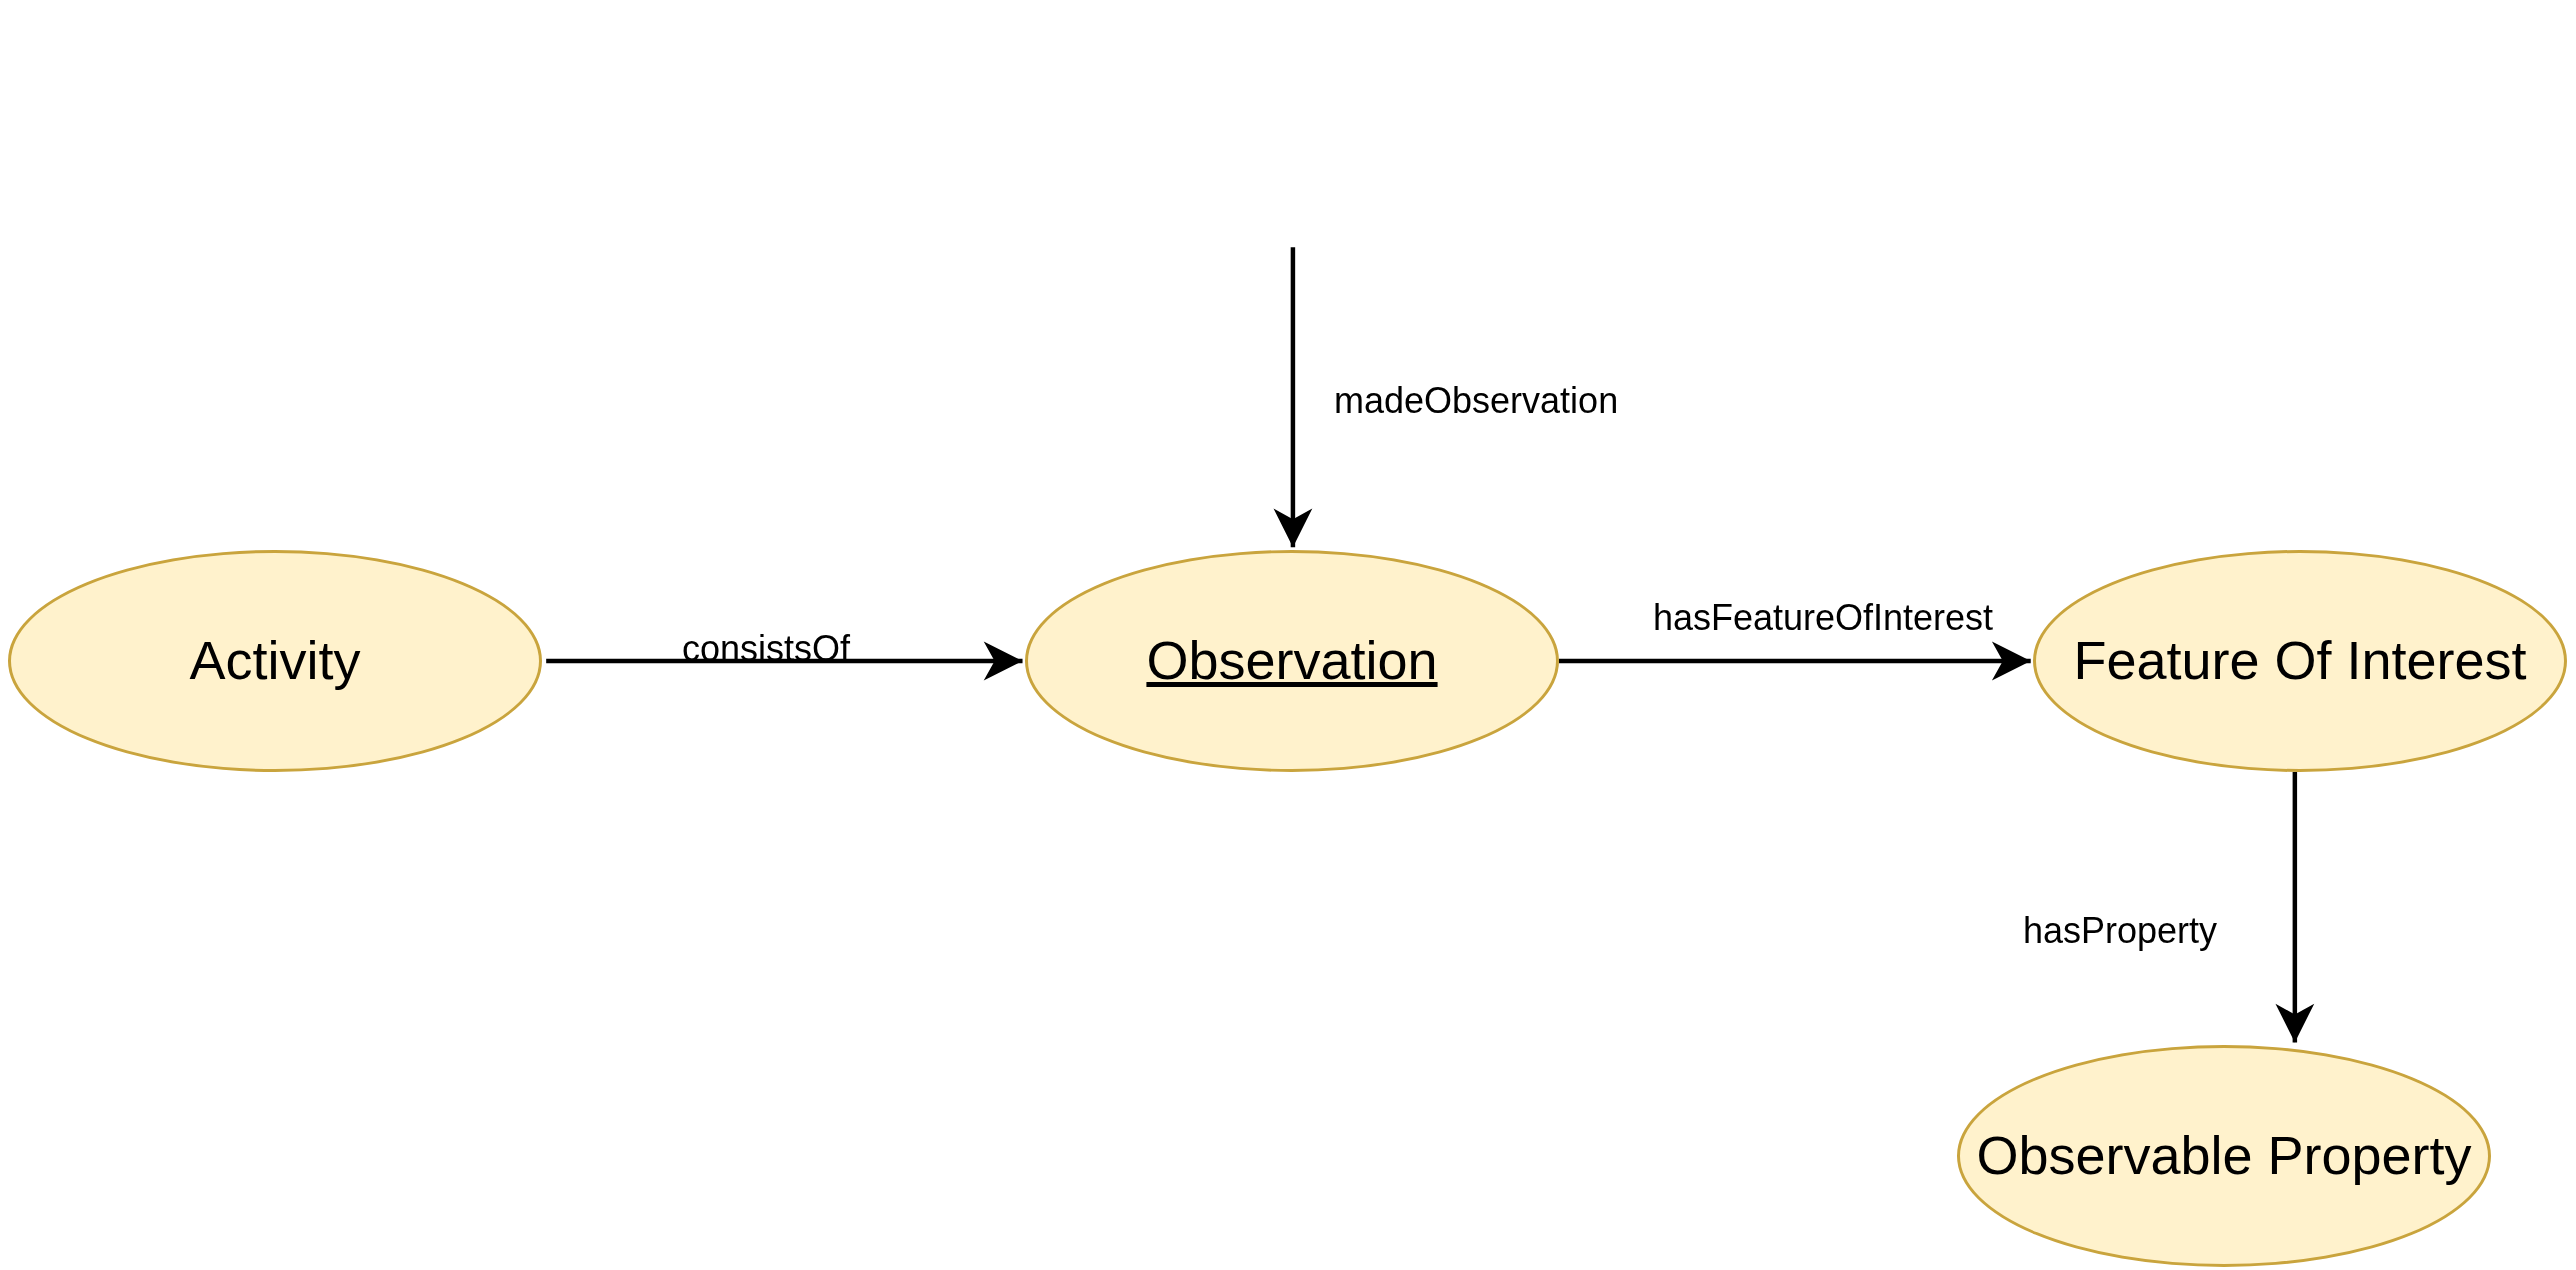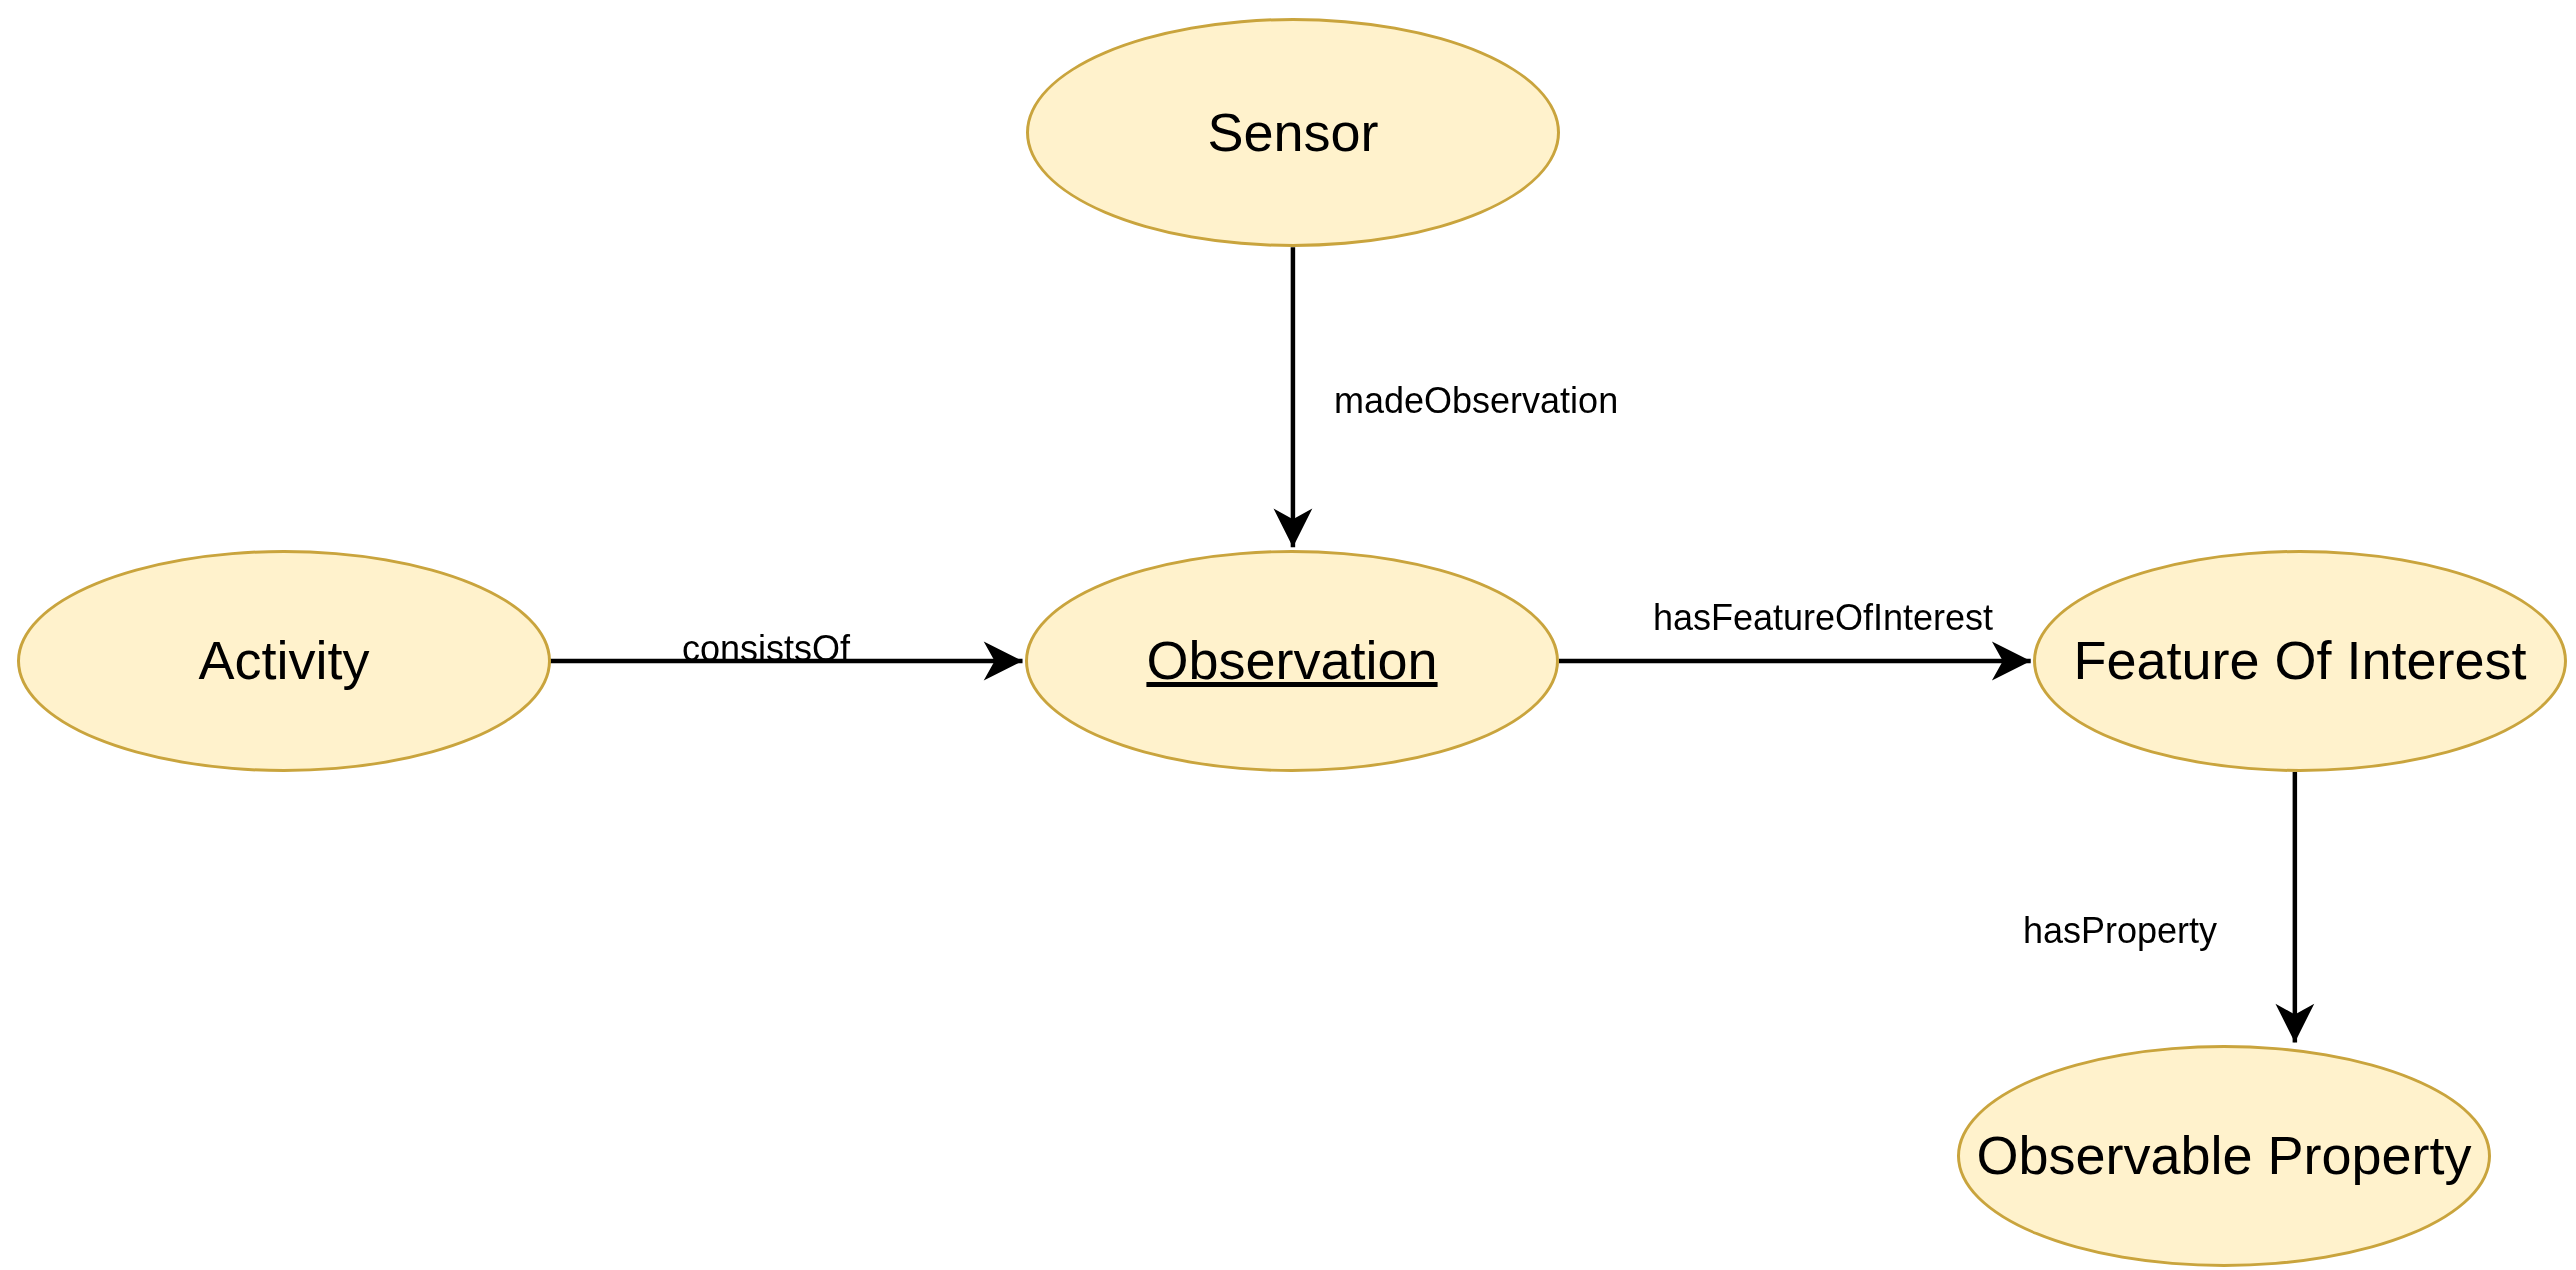--- a/index.html
+++ b/index.html
@@ -34,21 +34,21 @@
     justify-content: center;
     text-align: center;
   }
   .node span {
     font-size: 54px;
     line-height: 1.1;
     color: var(--text-color, #000000);
     white-space: nowrap;
   }
   .node-sensor              { left: 1026px; top:   18px; width: 534px; height: 229px; }
-  .node-activity            { left:   17px; top:  550px; width: 534px; height: 222px; }
+  .node-activity            { left:   8px; top:  550px; width: 534px; height: 222px; }
   .node-observation         { left: 1025px; top:  550px; width: 534px; height: 222px; text-decoration: underline; }
   .node-feature-of-interest { left: 2033px; top:  550px; width: 534px; height: 222px; }
   .node-observable-property { left: 1957px; top: 1045px; width: 534px; height: 222px; }
 
   .edge-label {
     position: absolute;
     font-size: 36px;
     line-height: 1.15;
     color: var(--text-color, #000000);
     white-space: nowrap;
@@ -68,23 +68,20 @@
       <marker id="arrowhead" viewBox="0 0 12 12" refX="11" refY="6" markerWidth="52" markerHeight="52" markerUnits="userSpaceOnUse" orient="auto">
         <path d="M 1 1 L 11 6 L 1 11 L 3.8 6 Z" fill="#000000"></path>
       </marker>
     </defs>
     <line x1="1444" y1="276" x2="1444" y2="611" stroke="#000000" stroke-width="5" marker-end="url(#arrowhead)"></line>
     <line x1="610" y1="738" x2="1142" y2="738" stroke="#000000" stroke-width="5" marker-end="url(#arrowhead)"></line>
     <line x1="1741" y1="738" x2="2268" y2="738" stroke="#000000" stroke-width="5" marker-end="url(#arrowhead)"></line>
     <line x1="2563" y1="862" x2="2563" y2="1164" stroke="#000000" stroke-width="5" marker-end="url(#arrowhead)"></line>
   </svg>
 
-  <div class="node node-sensor">
-    <span>Sensor</span>
-  </div>
 
   <div class="node node-activity">
     <span>Activity</span>
   </div>
 
   <div class="node node-observation">
     <span>Observation</span>
   </div>
 
   <div class="node node-feature-of-interest">

